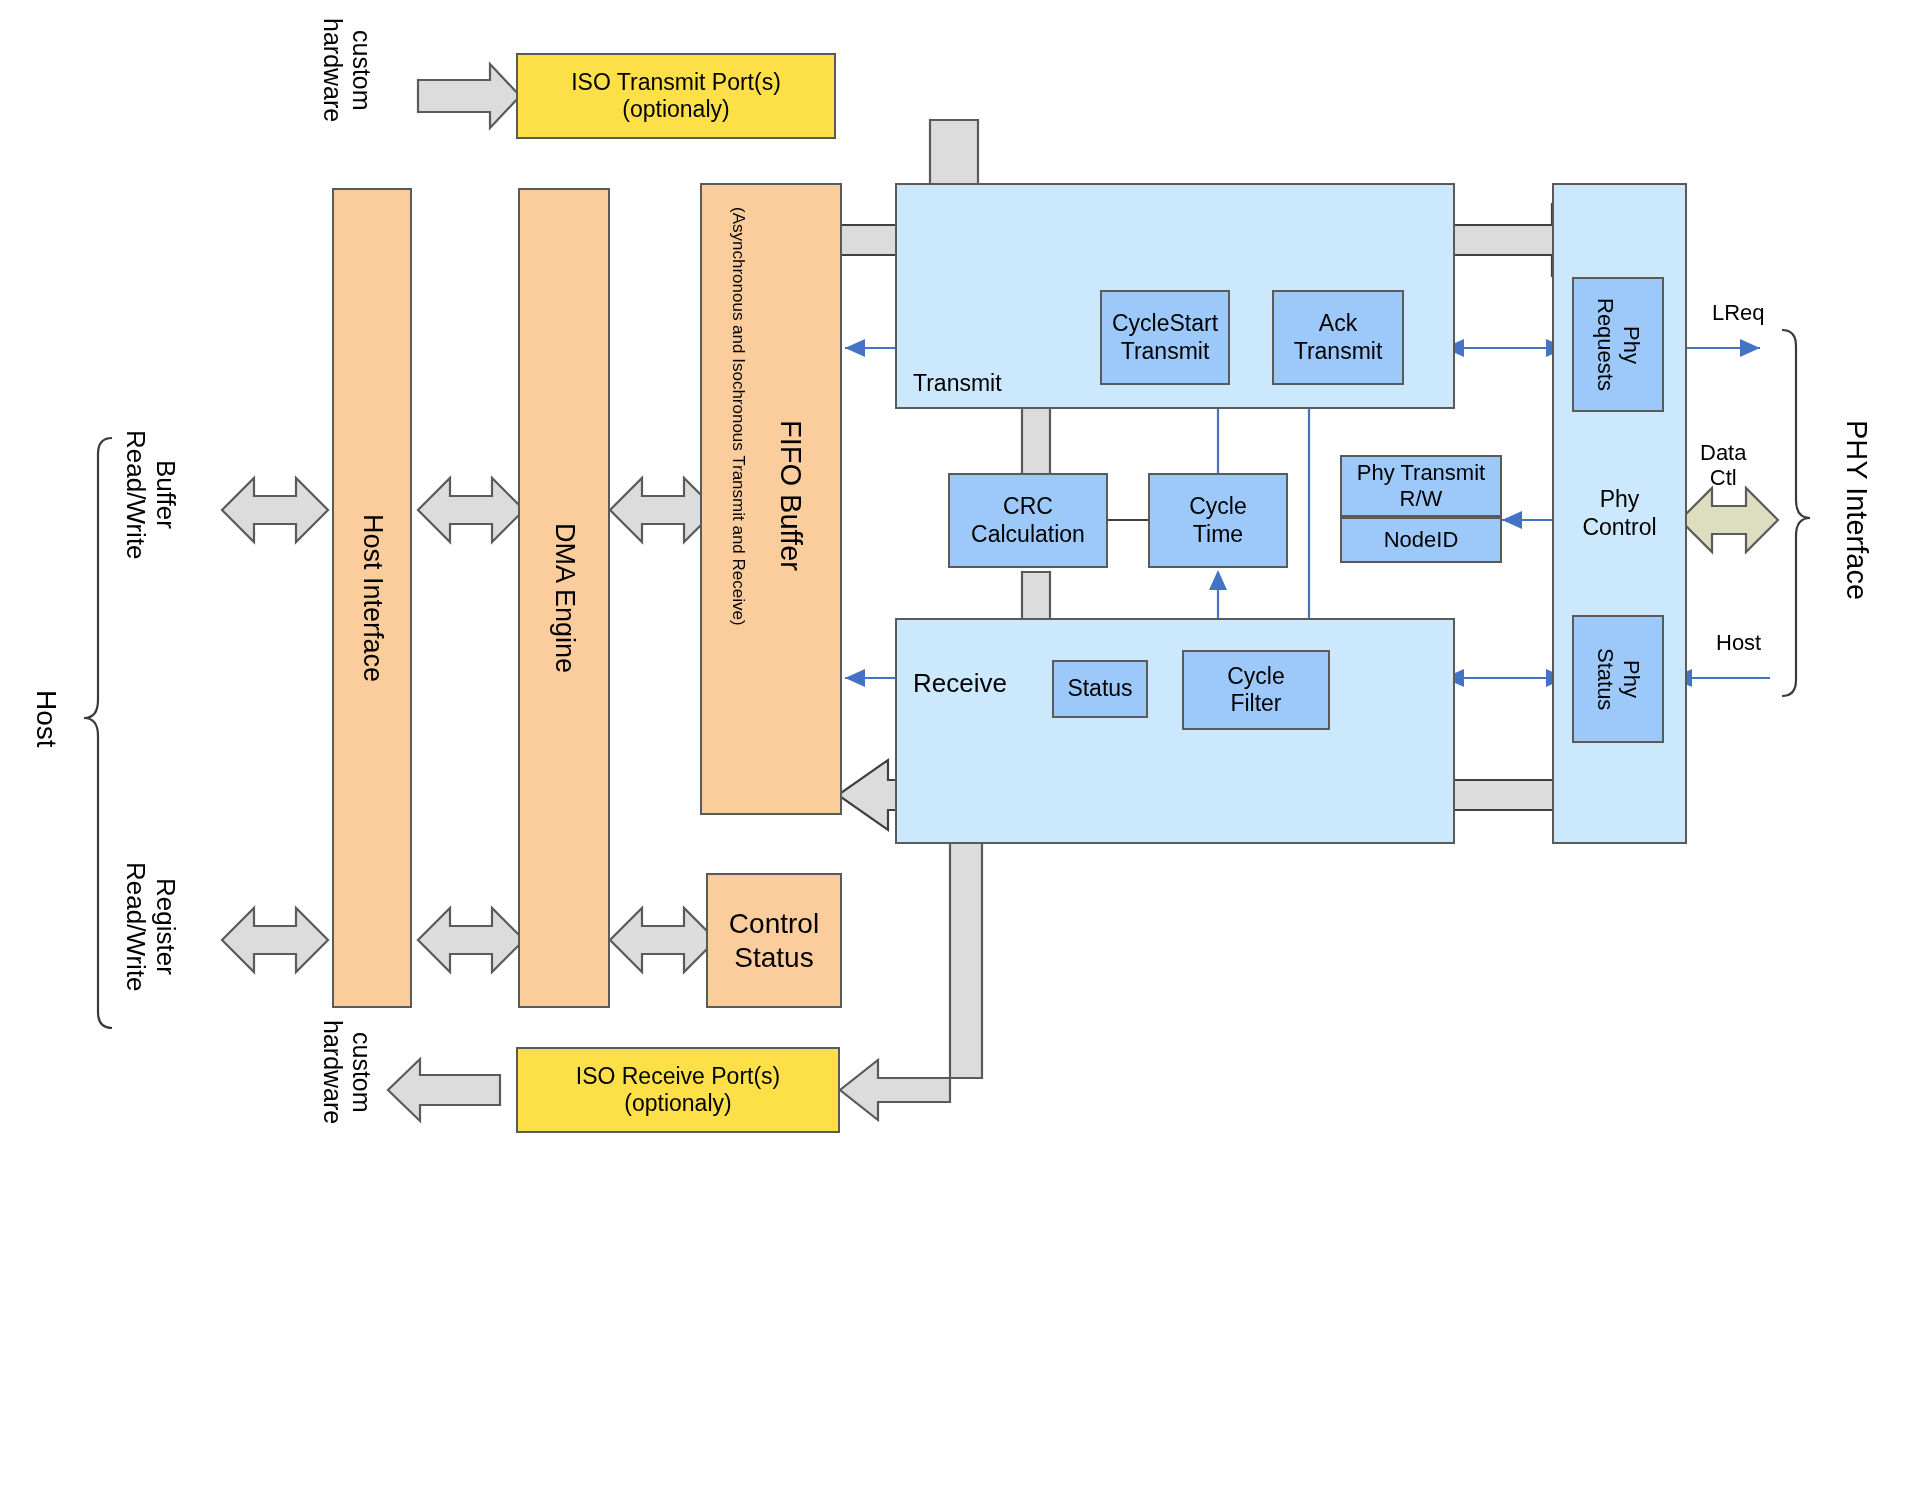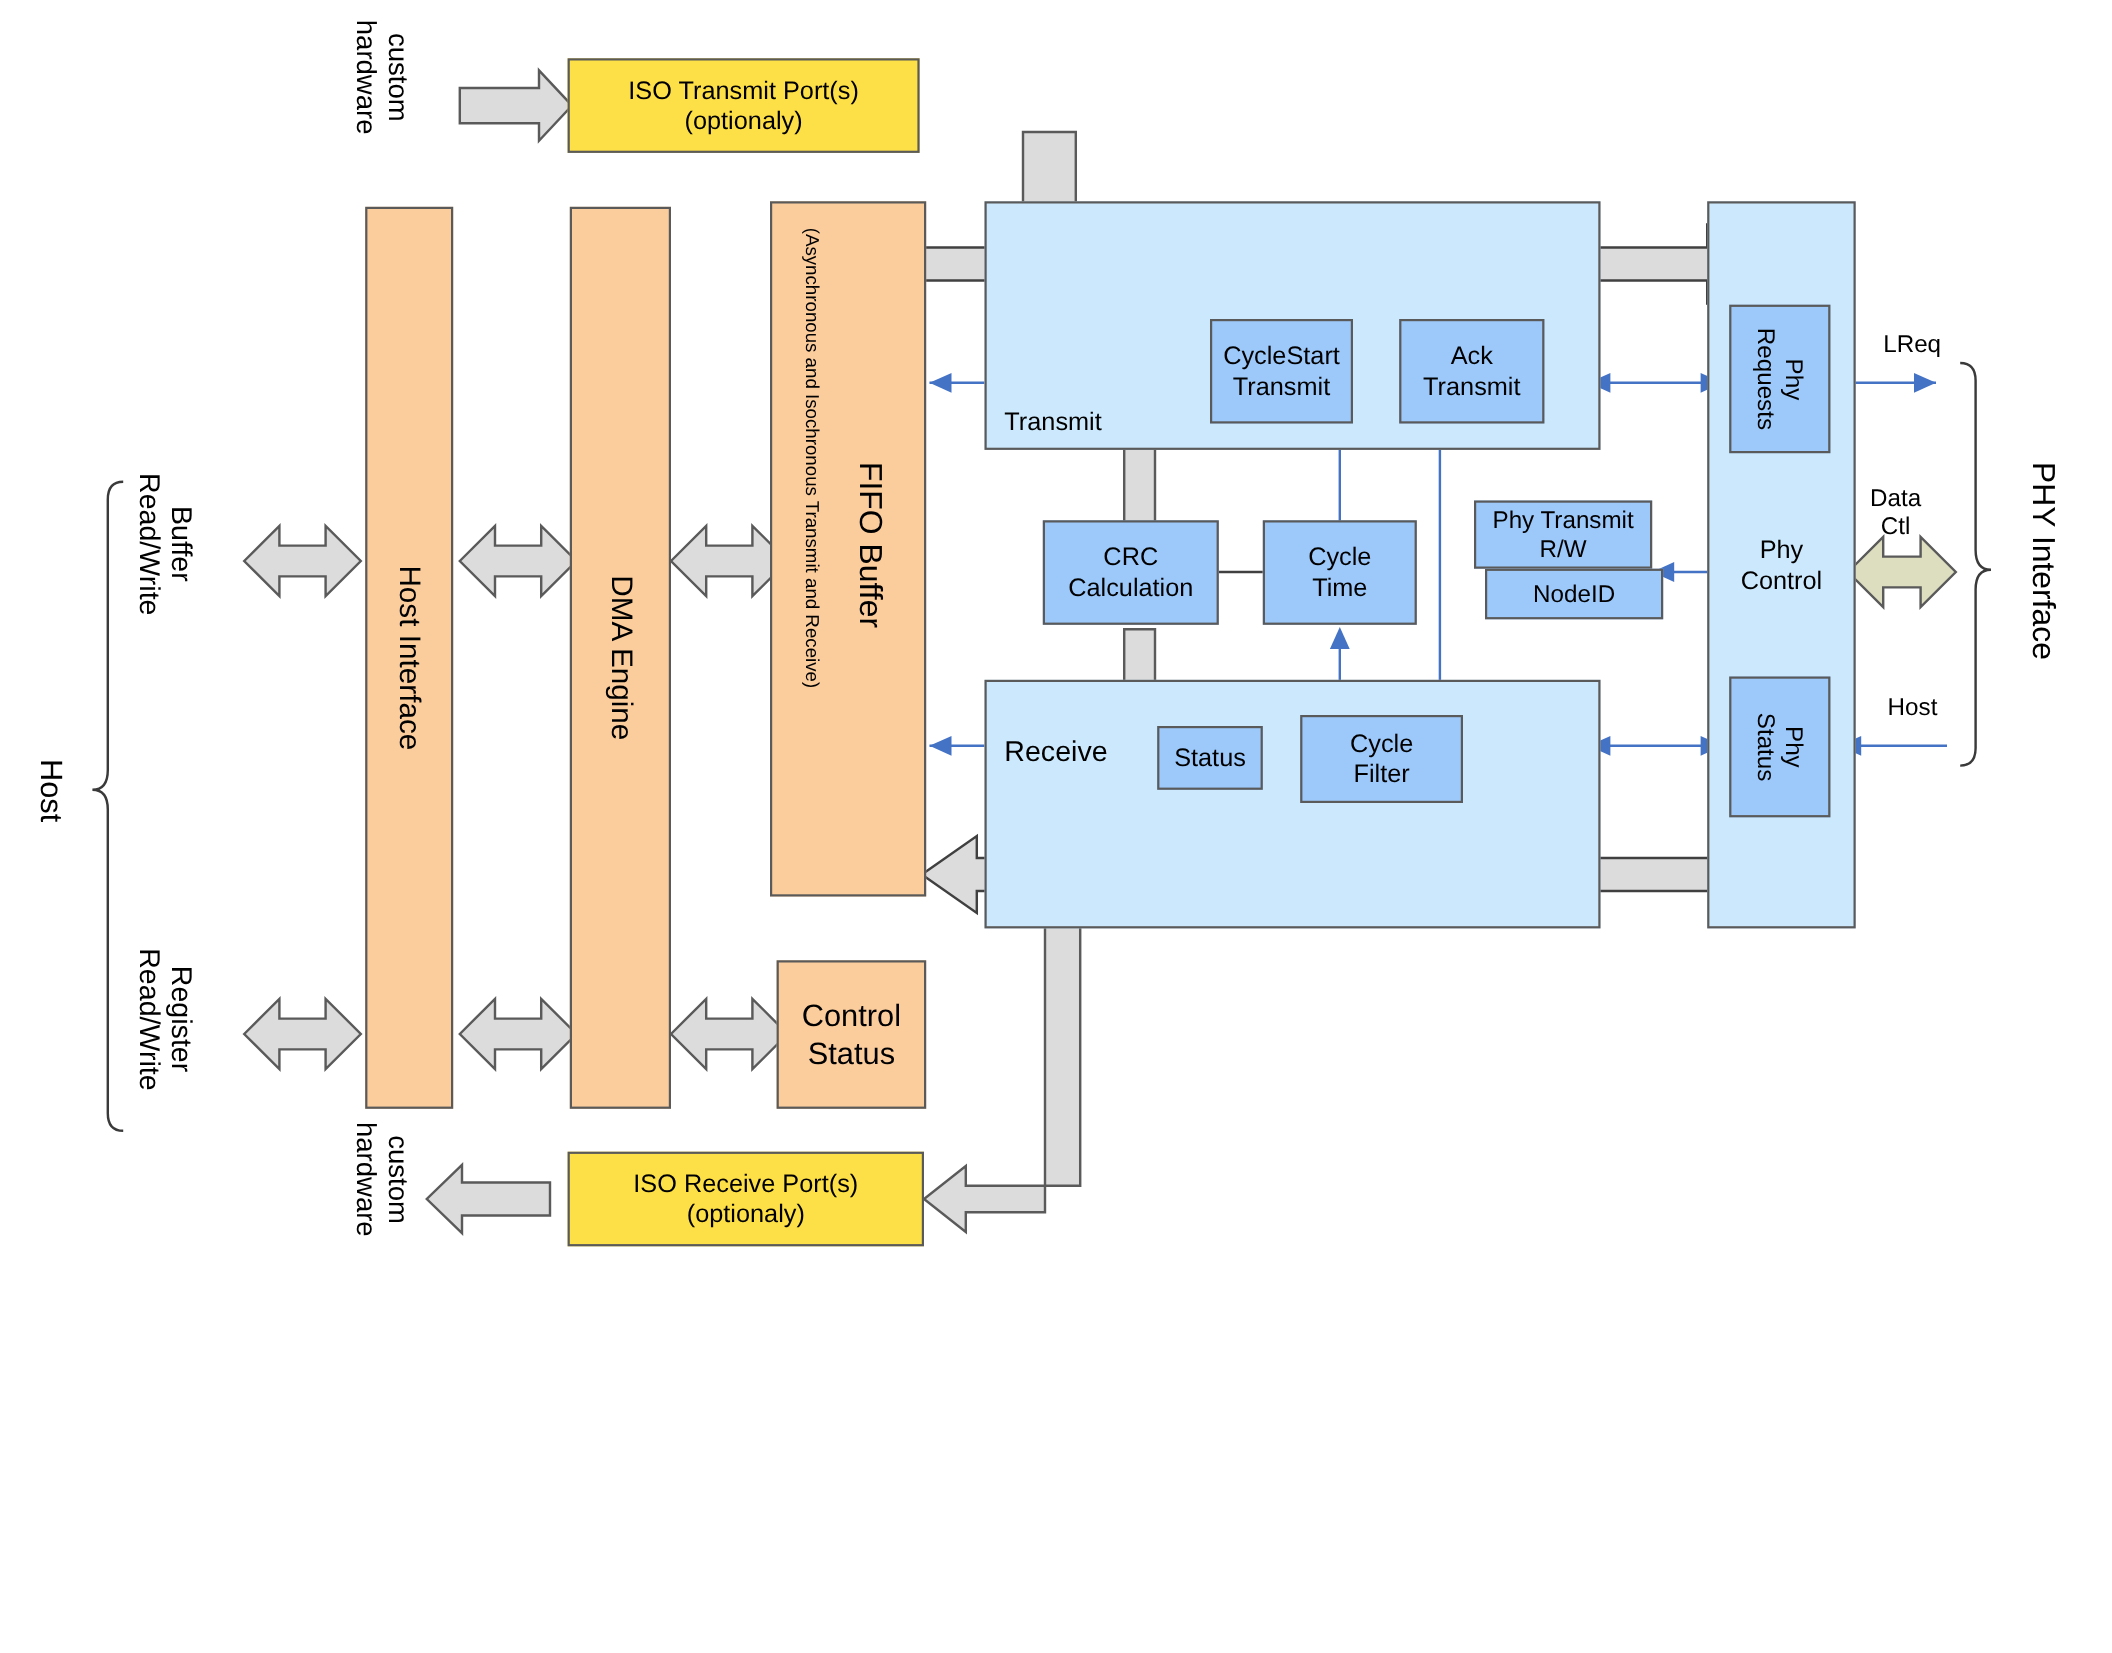--- a/index.html
+++ b/index.html
@@ -174,21 +174,21 @@
   <div class="box medblue" style="left:1148px;top:473px;width:140px;height:95px;font-size:23px;">
     <span style="white-space:pre-line;">Cycle
 Time</span>
   </div>
 
   <div class="box medblue" style="left:1340px;top:455px;width:162px;height:62px;font-size:22px;">
     <span style="white-space:pre-line;">Phy Transmit
 R/W</span>
   </div>
 
-  <div class="box medblue" style="left:1340px;top:517px;width:162px;height:46px;font-size:22px;margin-left:10px;">
+  <div class="box medblue" style="left:1340px;top:517px;width:162px;height:46px;font-size:22px;">
     <span>NodeID</span>
   </div>
 
   <div class="box medblue" style="left:1052px;top:660px;width:96px;height:58px;font-size:23px;">
     <span>Status</span>
   </div>
 
   <div class="box medblue" style="left:1182px;top:650px;width:148px;height:80px;font-size:23px;">
     <span style="white-space:pre-line;">Cycle
 Filter</span>

